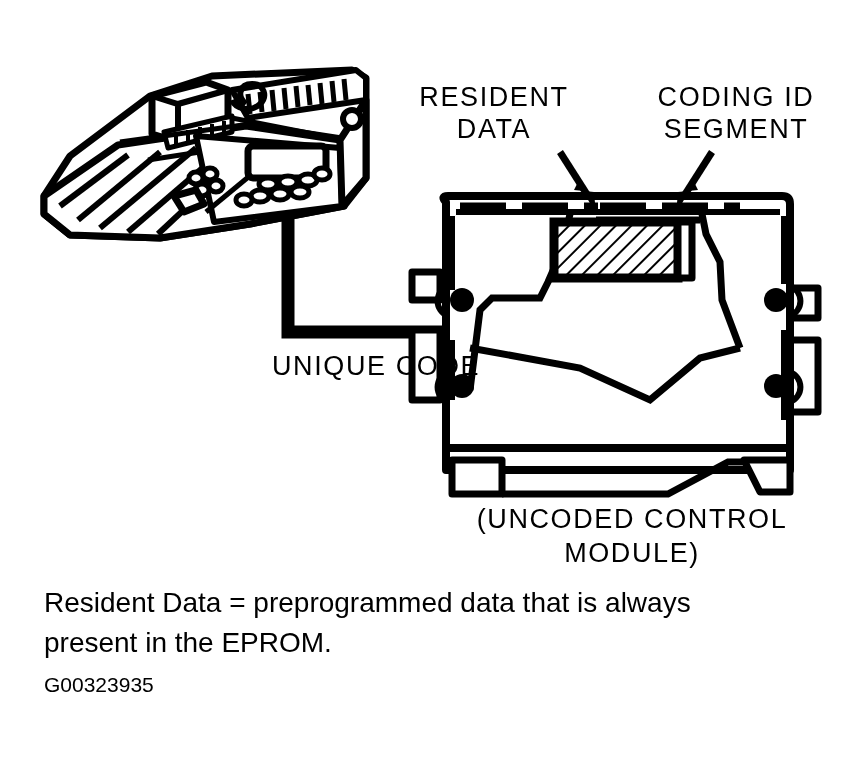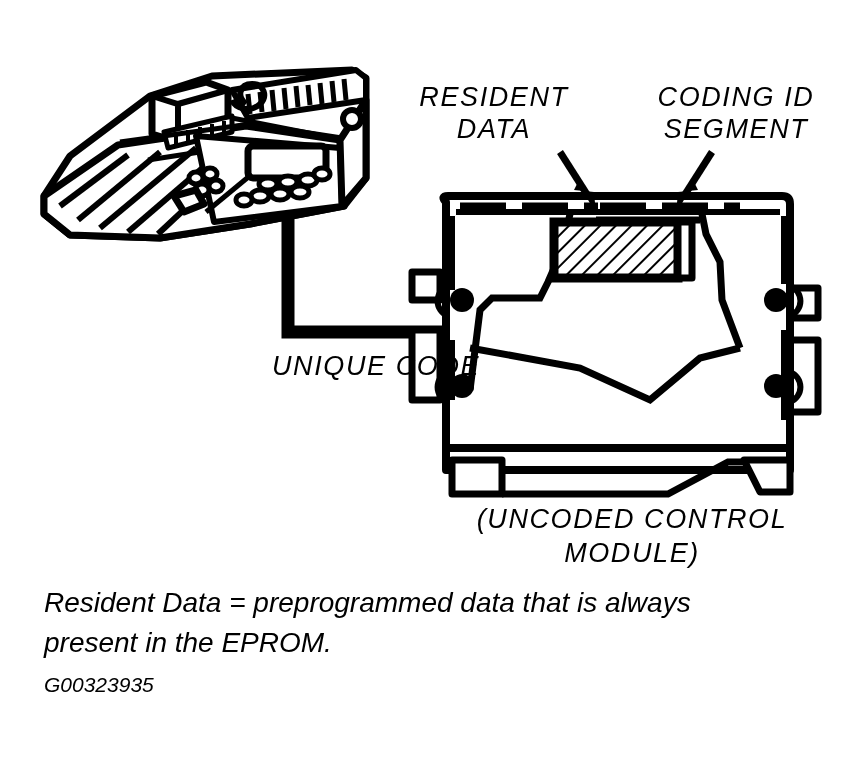--- a/index.html
+++ b/index.html
@@ -14,21 +14,20 @@
     color: #000000;
     overflow: hidden;
     position: relative;
   }
   #figure-root {
     position: absolute;
     left: 0;
     top: 0;
     width: 739px;
     height: 767px;
-    font-style: italic;
   }
   svg#diagram {
     display: block;
     width: 861px;
     height: 767px;
   }
   .ln {
     fill: none;
     stroke: #000000;
     stroke-linecap: butt;

